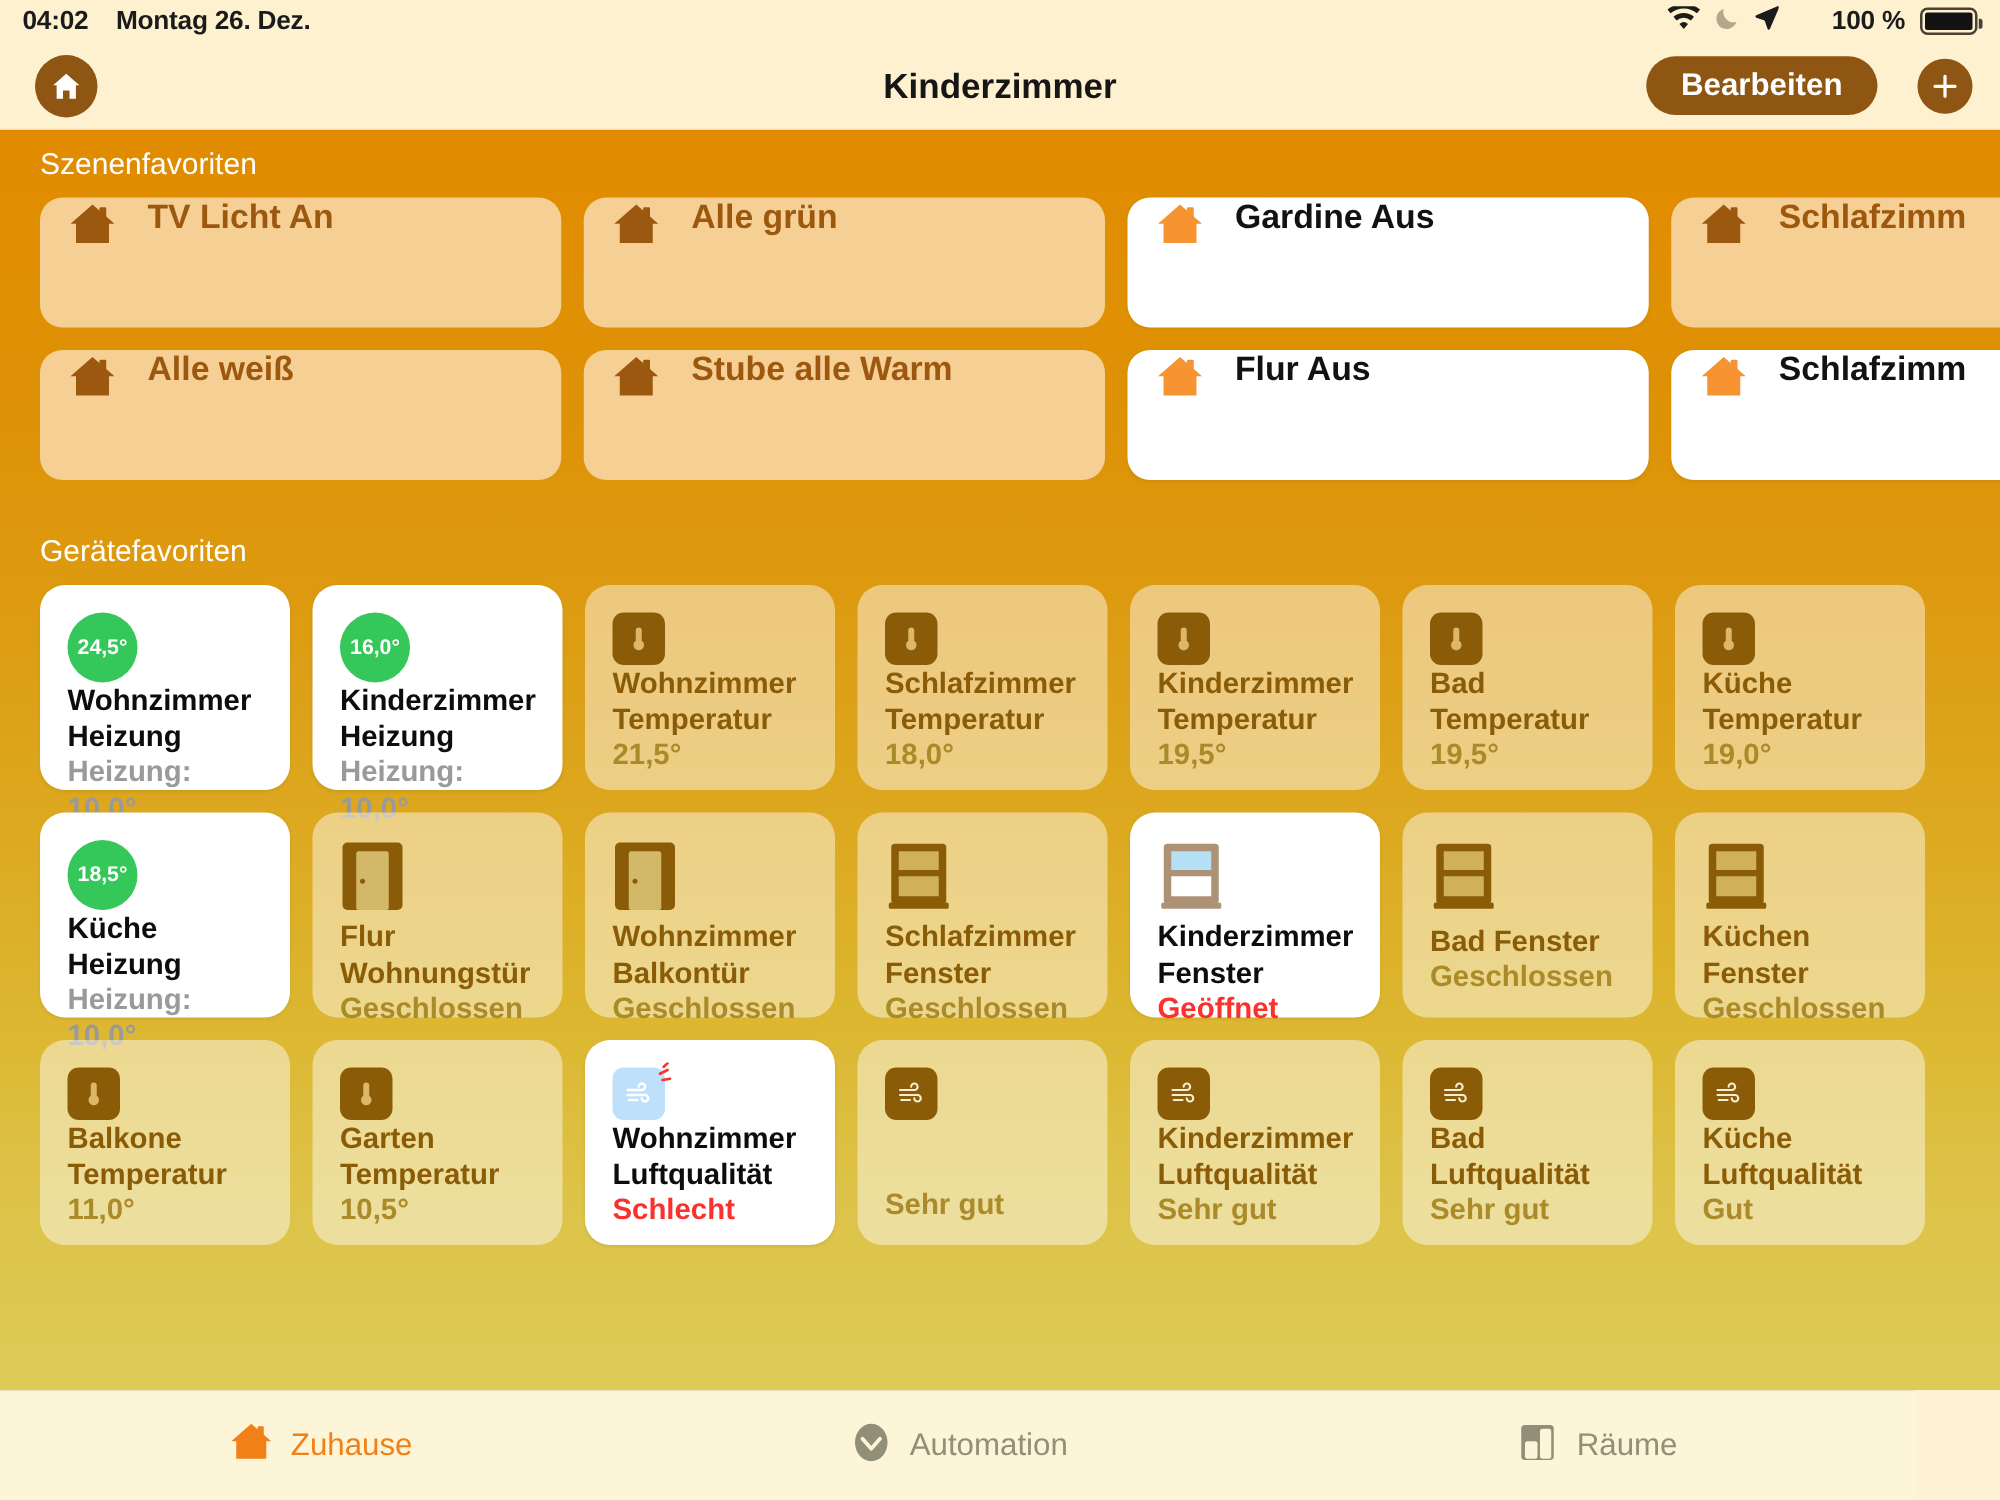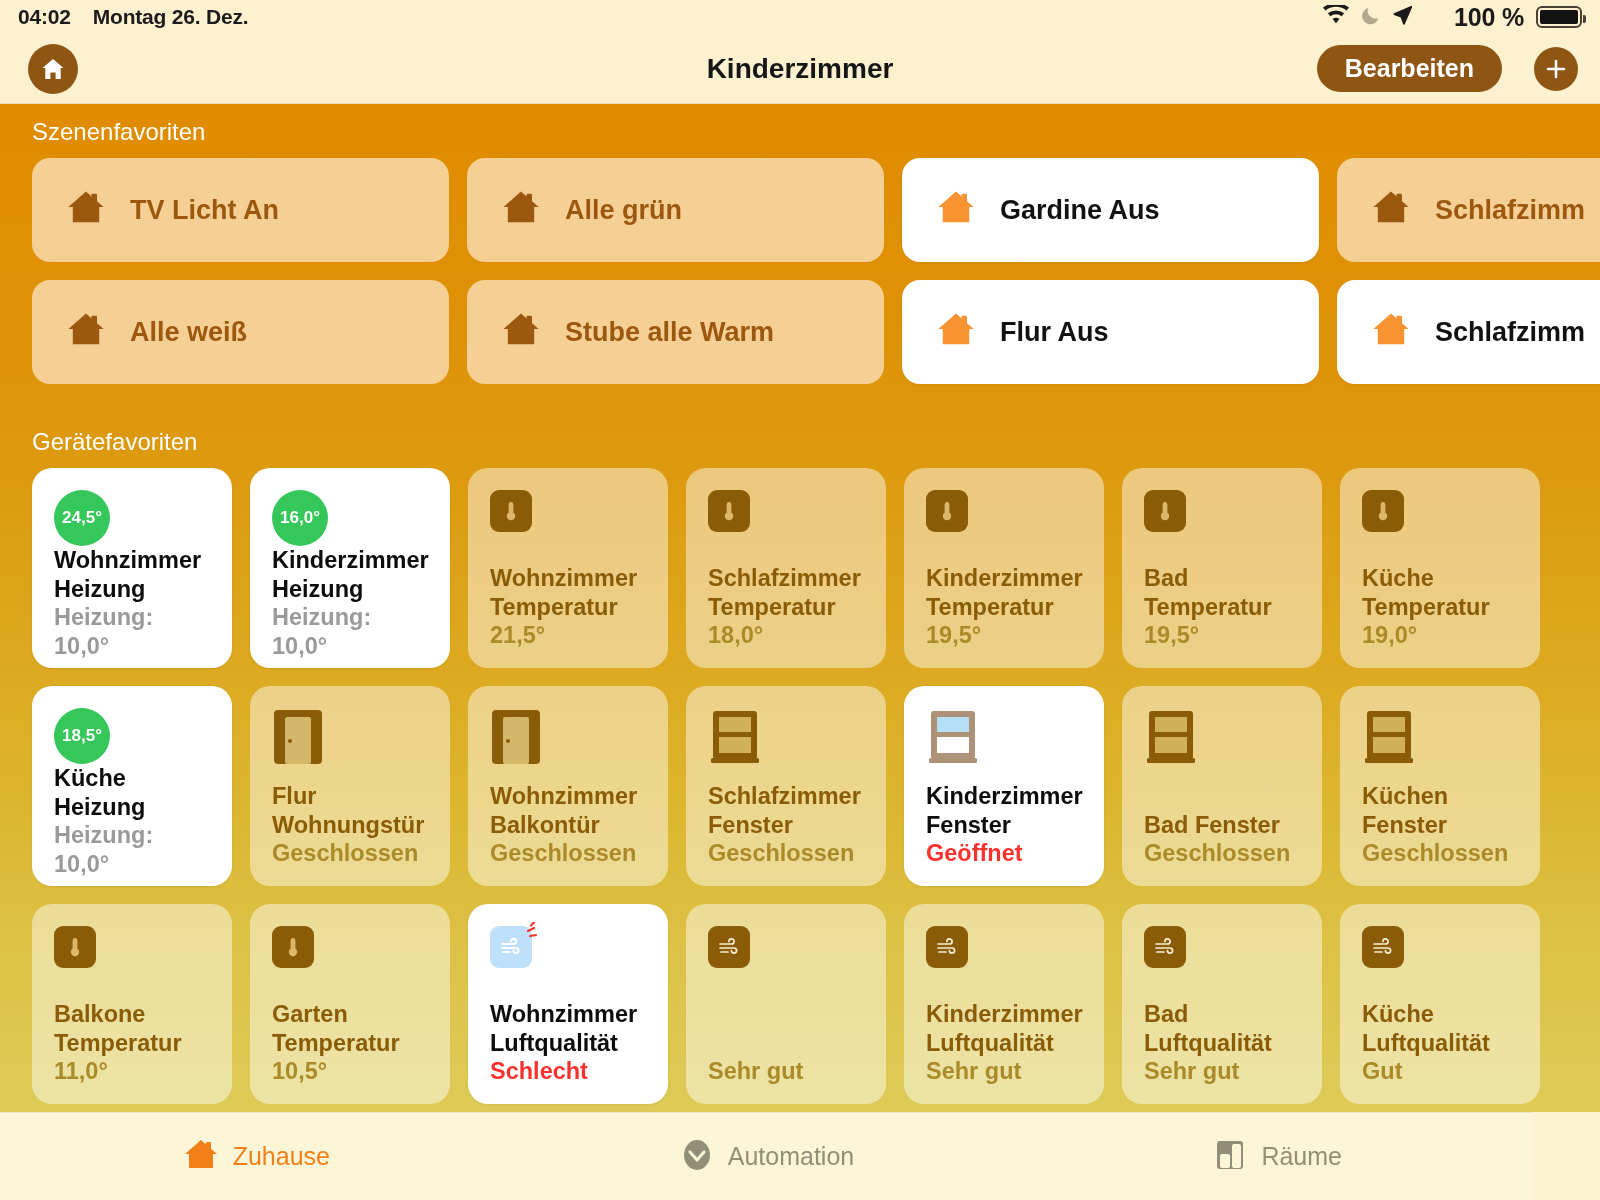--- a/index.html
+++ b/index.html
@@ -22,21 +22,21 @@
     display: flex; align-items: center;
     padding: 0 18px;
     font-size: 21px; font-weight: 700; color: #1b1b1b;
     letter-spacing: -0.2px;
   }
   .sb-time { margin-right: 22px; }
   .sb-date { font-weight: 600; }
   .sb-right {
     margin-left: auto; display: flex; align-items: center; gap: 12px;
   }
-  .sb-pct { font-size: 25px; font-weight: 600; margin-left: 30px; }
+  .sb-pct { font-size: 21px; font-weight: 600; margin-left: 30px; }
   .batt {
     width: 46px; height: 22px; border: 2.5px solid #4a4033; border-radius: 6px;
     position: relative; padding: 2px;
   }
   .batt > i { display: block; width: 100%; height: 100%; background: #121212; border-radius: 2px; }
   .batt::after {
     content: ""; position: absolute; right: -6px; top: 7px;
     width: 3.5px; height: 8px; background: #4a4033; border-radius: 0 2px 2px 0;
   }
 
@@ -88,34 +88,34 @@
     color: #ffffff; font-size: 24px; font-weight: 500;
     padding: 14px 0 12px 32px;
   }
   #dev-title { padding-top: 26px; }
 
   
   .scene-row { display: flex; gap: 18px; padding: 0 0 18px 32px; }
   .scene-tile {
     flex: 0 0 417px; height: 104px;
     border-radius: 18px;
-    display: flex; align-items: center;
-    padding-left: 32px; gap: 22px;
+    display: flex; align-items: flex-start;
+    padding-left: 20px; gap: 22px;
     cursor: pointer;
   }
   .scene-tile.off { background: #f6cf94; }
   .scene-tile.on  { background: #ffffff; box-shadow: 0 1px 3px rgba(0,0,0,.06); }
   .scene-label { font-size: 27px; font-weight: 700; white-space: nowrap; }
   .scene-tile.off .scene-label { color: #9d5810; }
   .scene-tile.on  .scene-label { color: #121212; }
 
   
   .dev-row { display: flex; gap: 18px; padding: 0 0 18px 32px; }
   .dev-tile {
-    flex: 0 0 200px; height: 200px;
+    flex: 0 0 200px; height: 164px;
     border-radius: 20px;
     padding: 22px 18px 18px 22px;
     display: flex; flex-direction: column;
     cursor: pointer; position: relative;
   }
   .dev-tile.active { background: #ffffff; box-shadow: 0 1px 3px rgba(0,0,0,.07); }
   .dev-tile.passive { background: rgba(255,255,255,.46); }
   .dev-icon-wrap { height: 66px; display: flex; align-items: flex-start; }
   .dev-text { margin-top: auto; }
   .dev-name {

